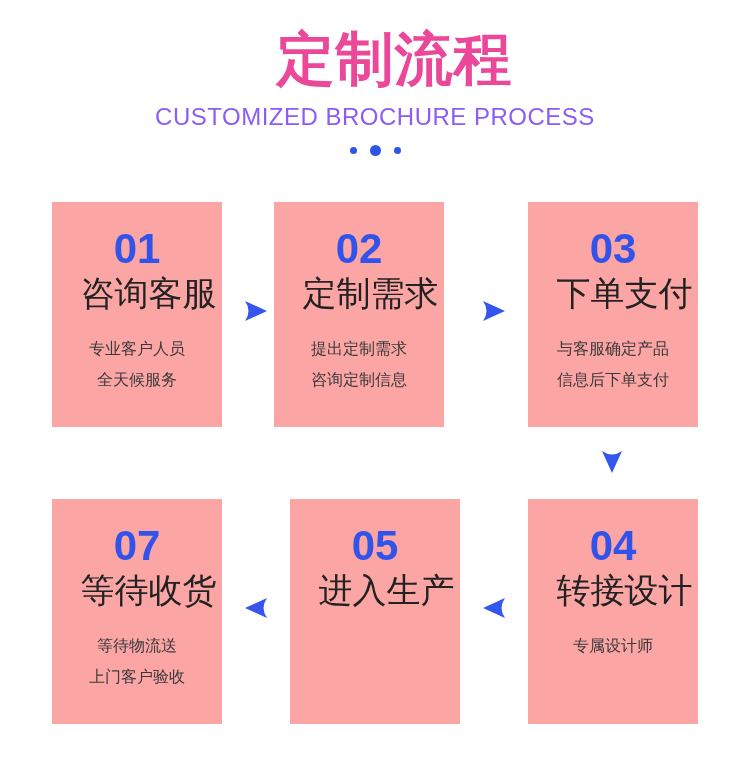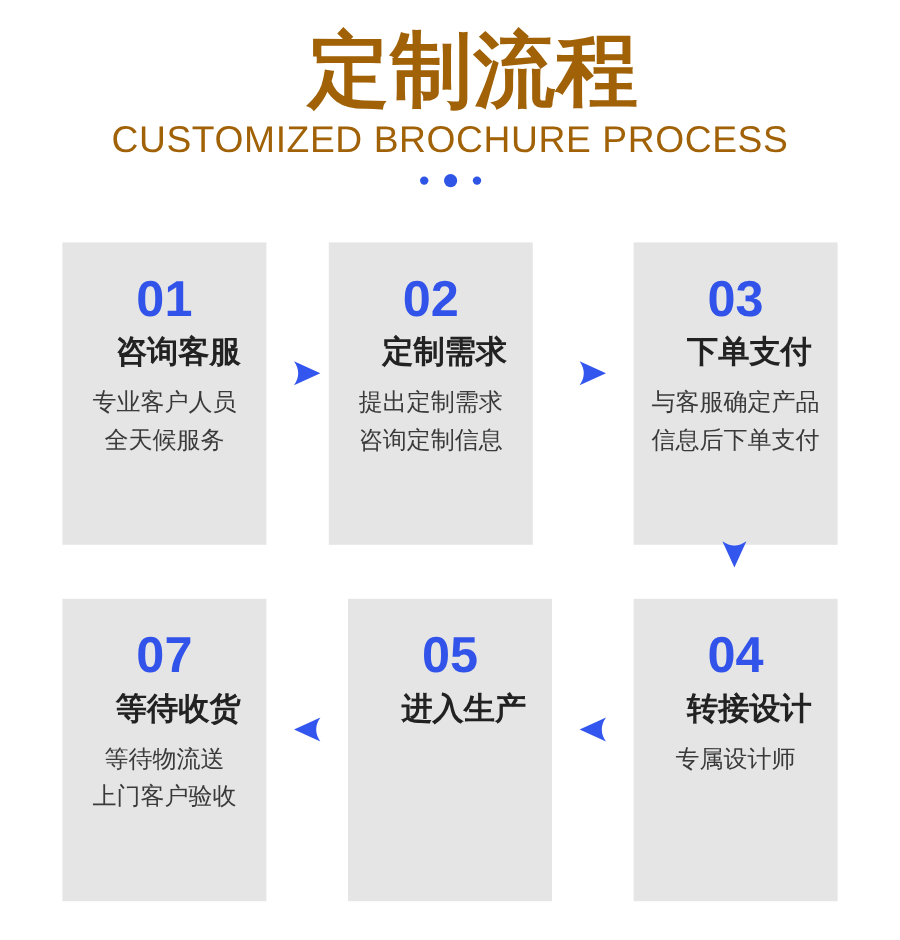--- a/index.html
+++ b/index.html
@@ -9,74 +9,74 @@
     height: 783px;
     margin: 0 auto;
     background: #ffffff;
     font-family: "Liberation Sans", "DejaVu Sans", sans-serif;
     overflow: hidden;
   }
   
   .header { text-align: center; padding-top: 22px; }
   .main-title {
     margin: 0;
-    font-size: 68px;
+    font-size: 58px;
     line-height: 74px;
     font-weight: 900;
-    color: #a16207;
+    color: #ec4899;
     letter-spacing: 1px;
     padding-left: 39px;
   }
   .sub-title {
     margin-top: 8px;
-    font-size: 31px;
+    font-size: 24px;
     line-height: 26px;
     font-weight: 500;
-    color: #a16207;
+    color: #8b5cf6;
     letter-spacing: 0.5px;
   }
   .dots {
     margin-top: 14px;
     height: 12px;
     display: flex;
     align-items: center;
     justify-content: center;
     gap: 13px;
   }
   .dot { border-radius: 50%; background: #2e55e6; }
   .dot.small { width: 7px;  height: 7px;  }
   .dot.big   { width: 11px; height: 11px; }
 
   
   .card {
     position: absolute;
     width: 170px;
-    height: 252px;
-    background: #e5e5e5;
+    height: 225px;
+    background: #fca5a5;
     box-sizing: border-box;
     padding-top: 24px;
     text-align: center;
   }
   .card .num {
     font-size: 42px;
     line-height: 46px;
     font-weight: 700;
     color: #3253ea;
   }
   .card .step-title {
     margin-top: 2px;
-    font-size: 26px;
+    font-size: 34px;
     line-height: 38px;
-    font-weight: 700;
+    font-weight: 400;
     color: #222222;
     margin-left: 23px;
   }
   .card .desc {
-    margin-top: 9px;
-    font-size: 20px;
+    margin-top: 21px;
+    font-size: 16px;
     line-height: 31px;
     font-weight: 400;
     color: #3a3a3a;
   }
   .c1 { left: 52px;  top: 202px; }
   .c2 { left: 274px; top: 202px; }
   .c3 { left: 528px; top: 202px; }
   .c4 { left: 528px; top: 499px; text-align: center; }
   .c5 { left: 290px; top: 499px; }
   .c6 { left: 52px;  top: 499px; }

